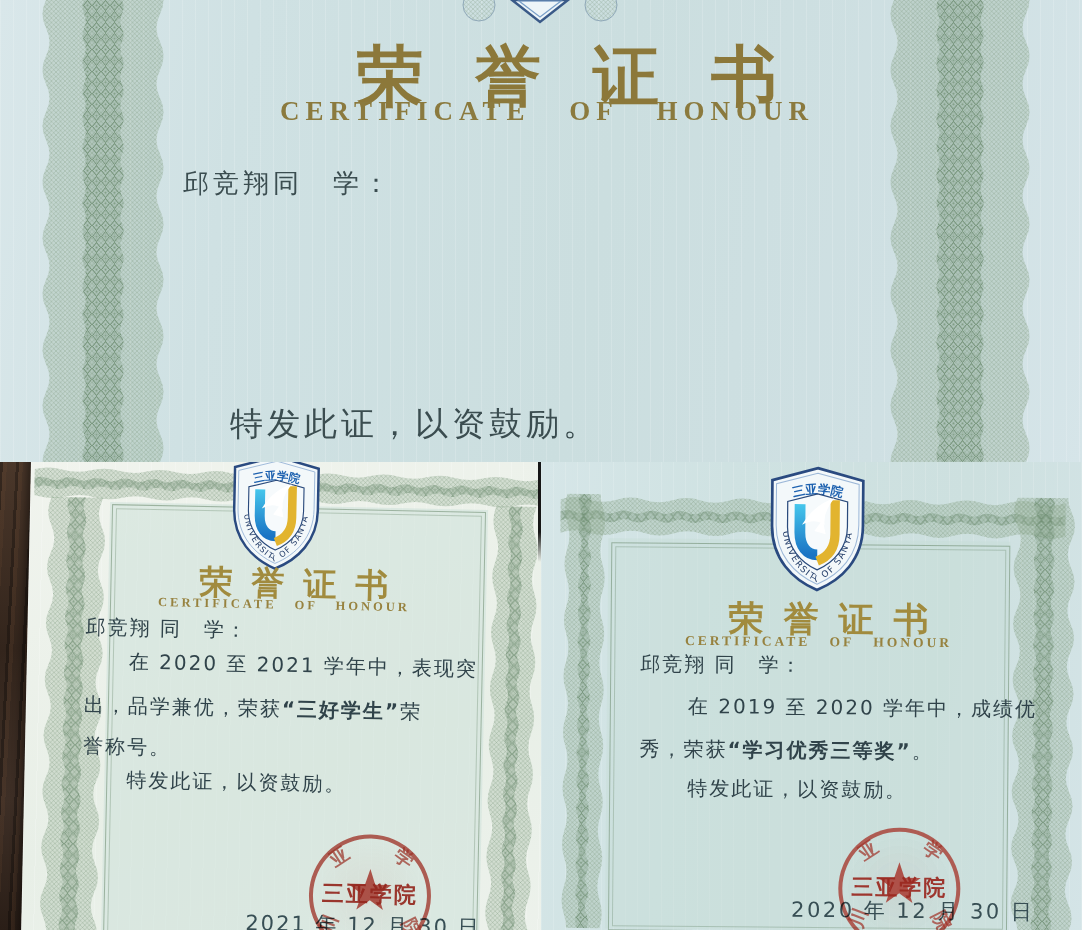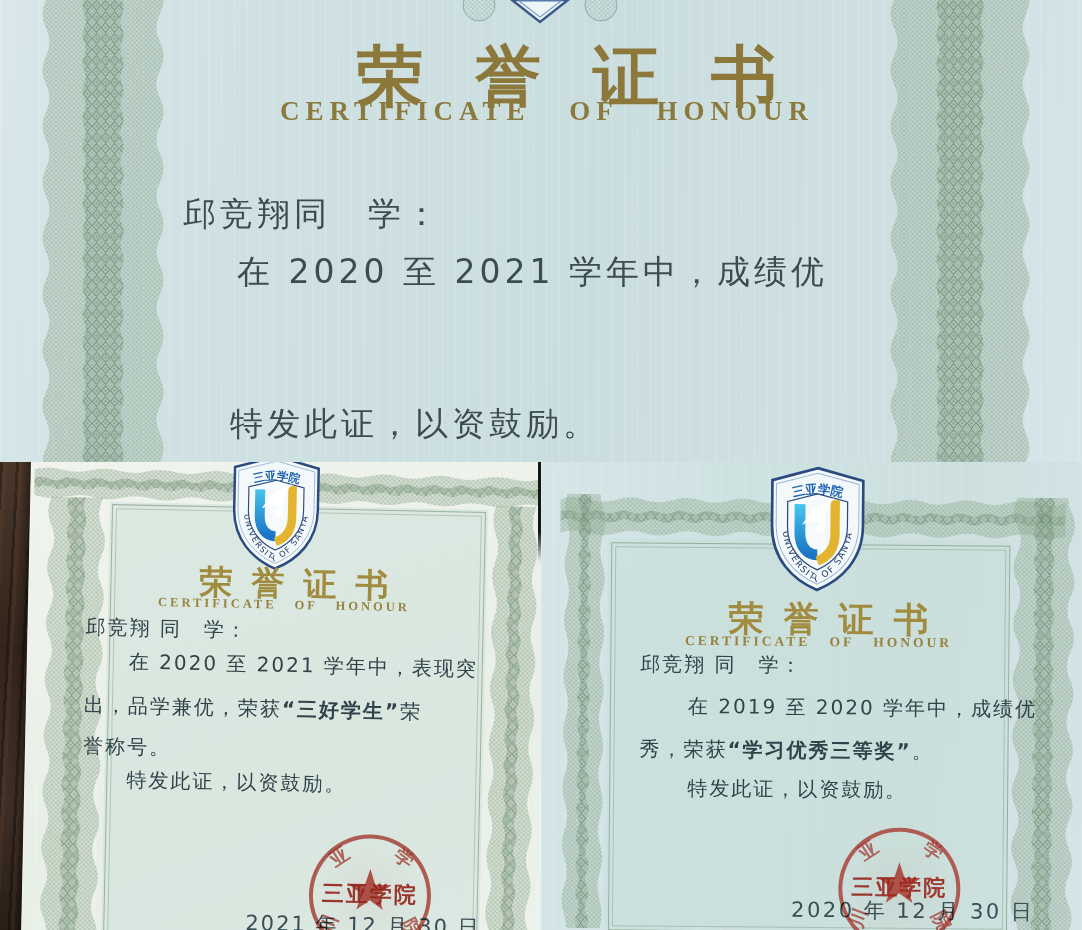--- a/index.html
+++ b/index.html
@@ -99,22 +99,21 @@
     <svg class="abs" width="170" height="26" viewBox="0 0 170 26" style="left:455px;top:0">
       <circle cx="24" cy="5" r="16" fill="url(#hx)" stroke="#8fa8b8" stroke-width="1"></circle>
       <circle cx="146" cy="5" r="16" fill="url(#hx)" stroke="#8fa8b8" stroke-width="1"></circle>
       <path d="M57,0 L113,0 L85,22 Z" fill="#eef5f8" stroke="#3a5a88" stroke-width="2.5"></path>
       <path d="M64,1 L106,1 L85,17 Z" fill="none" stroke="#7aa0c8" stroke-width="1.2"></path>
     </svg>
 
     <div class="cert-title" style="left:0;width:1082px;top:32px;font-size:66px;letter-spacing:52px;padding-left:52px;color:#8c783a;">荣誉证书</div>
     <div class="cert-sub" style="left:0;width:1082px;top:96px;font-size:27px;letter-spacing:6px;word-spacing:26px;padding-left:6px;color:#8b7a3e;">CERTIFICATE OF HONOUR</div>
 
-    <div class="body-line" style="left:183px;top:192px;font-size:33px;letter-spacing:4px;color:#3b4d50;">邱竞翔同　学：</div>
-    <div class="body-line" style="left:237px;top:250px;font-size:33px;letter-spacing:4px;color:#3b4d50;">在 2020 至 2021 学年中，成绩优</div>
+    <div class="body-line" style="left:183px;top:166px;font-size:26px;letter-spacing:4px;color:#3b4d50;">邱竞翔同　学：</div>
     <div class="body-line" style="left:230px;top:402px;font-size:33px;letter-spacing:4px;color:#3b4d50;">特发此证，以资鼓励。</div>
   </div>
 
   <div class="photo photo-bl">
     <div class="sheet">
       <div class="sheet-inner"></div>
 
       <svg class="band" width="536" height="36" style="left:4px;top:18px">
           <path d="M0,4.6 Q14,1 28,4.6 Q42,8.2 56,4.6 Q70,1 84,4.6 Q98,8.2 112,4.6 Q126,1 140,4.6 Q154,8.2 168,4.6 Q182,1 196,4.6 Q210,8.2 224,4.6 Q238,1 252,4.6 Q266,8.2 280,4.6 Q294,1 308,4.6 Q322,8.2 336,4.6 Q350,1 364,4.6 Q378,8.2 392,4.6 Q406,1 420,4.6 Q434,8.2 448,4.6 Q462,1 476,4.6 Q490,8.2 504,4.6 Q518,1 532,4.6 Q546,8.2 560,4.6 L536,31.4 Q522,35 508,31.4 Q494,27.8 480,31.4 Q466,35 452,31.4 Q438,27.8 424,31.4 Q410,35 396,31.4 Q382,27.8 368,31.4 Q354,35 340,31.4 Q326,27.8 312,31.4 Q298,35 284,31.4 Q270,27.8 256,31.4 Q242,35 228,31.4 Q214,27.8 200,31.4 Q186,35 172,31.4 Q158,27.8 144,31.4 Q130,35 116,31.4 Q102,27.8 88,31.4 Q74,35 60,31.4 Q46,27.8 32,31.4 Q18,35 4,31.4 Q-10,27.8 -24,31.4 Z" fill="rgba(148,174,150,0.30)"></path>
           <path d="M0,4.6 Q14,1 28,4.6 Q42,8.2 56,4.6 Q70,1 84,4.6 Q98,8.2 112,4.6 Q126,1 140,4.6 Q154,8.2 168,4.6 Q182,1 196,4.6 Q210,8.2 224,4.6 Q238,1 252,4.6 Q266,8.2 280,4.6 Q294,1 308,4.6 Q322,8.2 336,4.6 Q350,1 364,4.6 Q378,8.2 392,4.6 Q406,1 420,4.6 Q434,8.2 448,4.6 Q462,1 476,4.6 Q490,8.2 504,4.6 Q518,1 532,4.6 Q546,8.2 560,4.6 L536,31.4 Q522,35 508,31.4 Q494,27.8 480,31.4 Q466,35 452,31.4 Q438,27.8 424,31.4 Q410,35 396,31.4 Q382,27.8 368,31.4 Q354,35 340,31.4 Q326,27.8 312,31.4 Q298,35 284,31.4 Q270,27.8 256,31.4 Q242,35 228,31.4 Q214,27.8 200,31.4 Q186,35 172,31.4 Q158,27.8 144,31.4 Q130,35 116,31.4 Q102,27.8 88,31.4 Q74,35 60,31.4 Q46,27.8 32,31.4 Q18,35 4,31.4 Q-10,27.8 -24,31.4 Z" fill="url(#hx)"></path>

